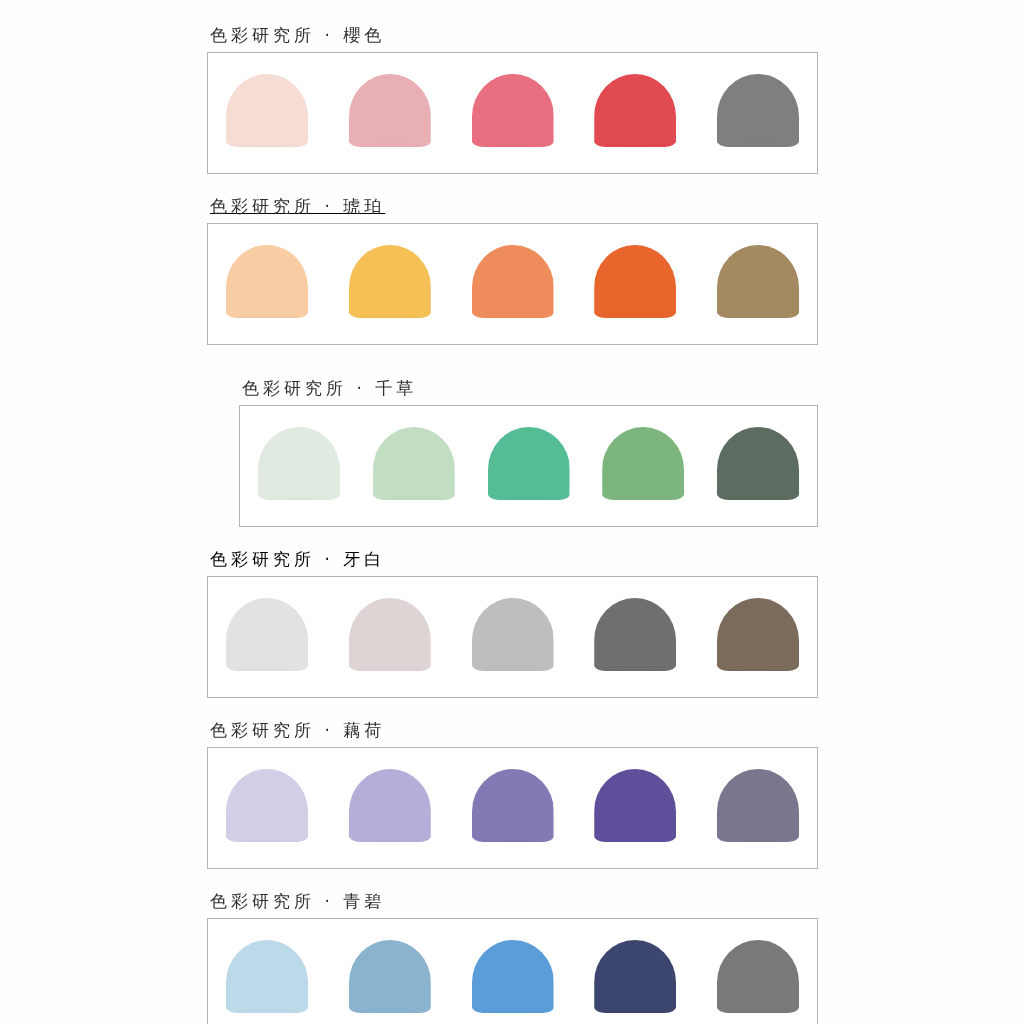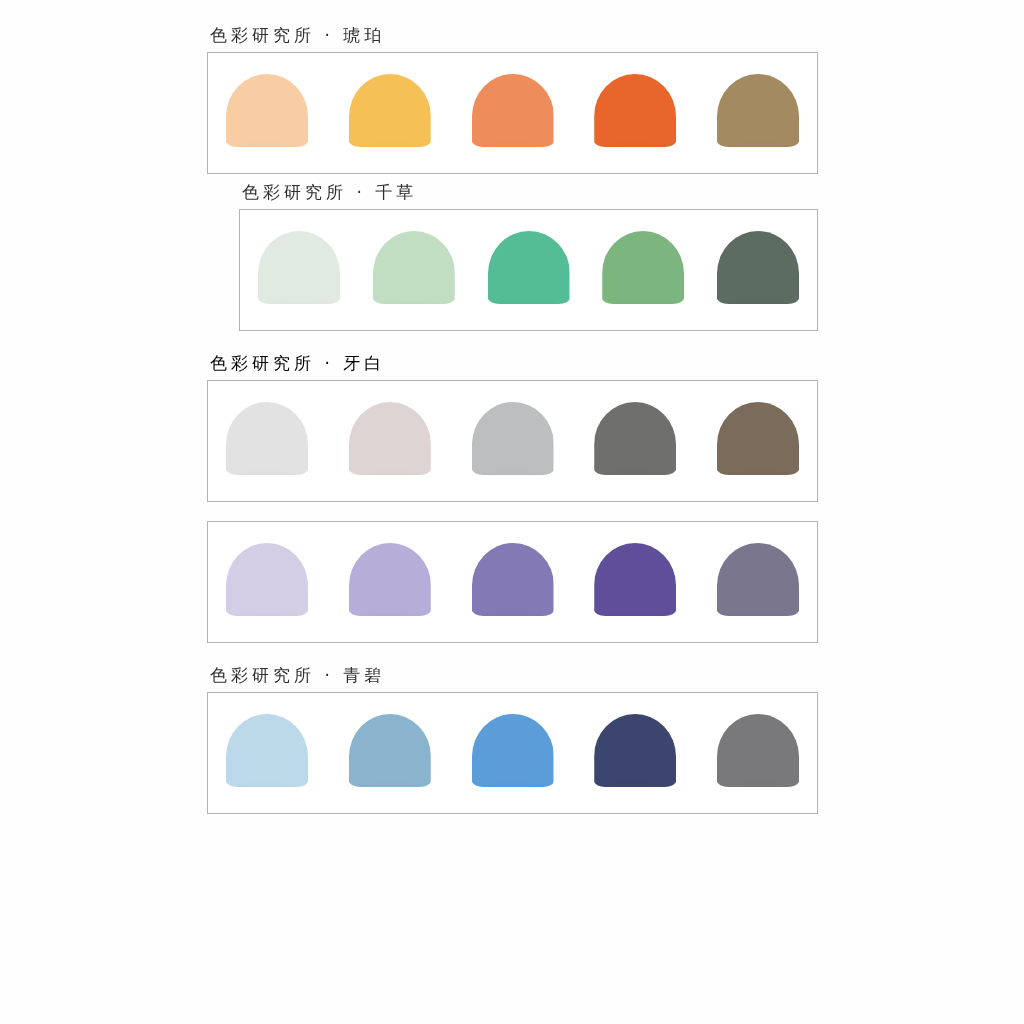--- a/index.html
+++ b/index.html
@@ -72,32 +72,52 @@
     left: 8%;
     right: 8%;
     bottom: -7px;
     height: 7px;
     border-radius: 50%;
     background: rgba(0,0,0,0.035);
     filter: blur(3px);
   }
   
   .palette-group.g0 { margin-bottom: 19px; }
-  .palette-group.g1 { margin-bottom: 5px; }
+  .palette-group.g1 { margin-bottom: 30px; text-decoration: underline; }
   .palette-group.g2 { margin-bottom: 19px; margin-left: 32px; }
   .palette-group.g3 { margin-bottom: 19px; }
   .palette-group.g4 { margin-bottom: 19px; }
   .palette-group.g5 { margin-bottom: 0; }
 </style>
 </head>
 <body>
 
 <div id="page" style="background: rgb(254, 254, 254);">
   <div class="palette-sheet">
 
+    <div class="palette-group g0">
+      <div class="group-title" style="color: rgb(46, 46, 46);">色彩研究所 · 櫻色</div>
+      <div class="swatch-frame" style="border-color: rgb(180, 180, 180);">
+        <div class="swatch-cell">
+            <div class="swatch" style="background: rgb(246, 221, 211);"></div>
+          </div>
+        <div class="swatch-cell">
+            <div class="swatch" style="background: rgb(232, 175, 180);"></div>
+          </div>
+        <div class="swatch-cell">
+            <div class="swatch" style="background: rgb(232, 111, 127);"></div>
+          </div>
+        <div class="swatch-cell">
+            <div class="swatch" style="background: rgb(226, 74, 82);"></div>
+          </div>
+        <div class="swatch-cell">
+            <div class="swatch" style="background: rgb(127, 127, 127);"></div>
+          </div>
+      </div>
+    </div>
 
     <div class="palette-group g1">
       <div class="group-title" style="color: rgb(46, 46, 46);">色彩研究所 · 琥珀</div>
       <div class="swatch-frame" style="border-color: rgb(180, 180, 180);">
         <div class="swatch-cell">
             <div class="swatch" style="background: rgb(248, 205, 164);"></div>
           </div>
         <div class="swatch-cell">
             <div class="swatch" style="background: rgb(245, 193, 86);"></div>
           </div>
@@ -149,20 +169,21 @@
         <div class="swatch-cell">
             <div class="swatch" style="background: rgb(111, 111, 109);"></div>
           </div>
         <div class="swatch-cell">
             <div class="swatch" style="background: rgb(123, 107, 91);"></div>
           </div>
       </div>
     </div>
 
     <div class="palette-group g4">
+      <div class="group-title" style="color: rgb(46, 46, 46);">色彩研究所 · 藕荷</div>
       <div class="swatch-frame" style="border-color: rgb(180, 180, 180);">
         <div class="swatch-cell">
             <div class="swatch" style="background: rgb(211, 206, 230);"></div>
           </div>
         <div class="swatch-cell">
             <div class="swatch" style="background: rgb(182, 173, 216);"></div>
           </div>
         <div class="swatch-cell">
             <div class="swatch" style="background: rgb(130, 121, 181);"></div>
           </div>

